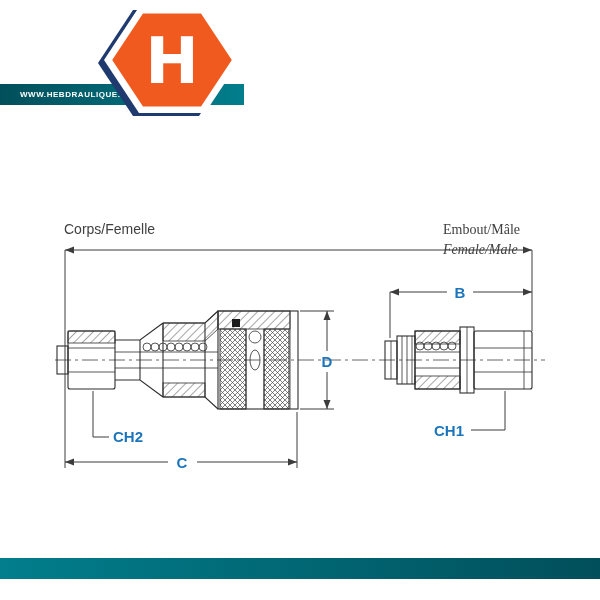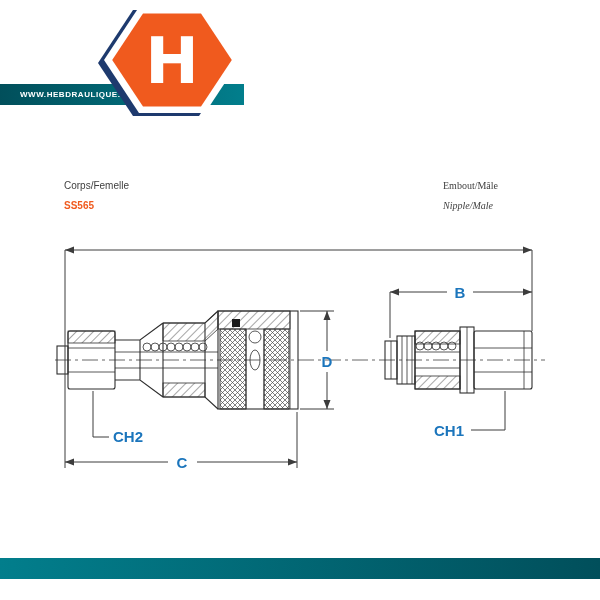--- a/index.html
+++ b/index.html
@@ -24,21 +24,21 @@
   }
   .banner-bottom {
     position: absolute; left: 0; top: 558px; width: 600px; height: 21px;
     background: linear-gradient(90deg, var(--teal) 0%, var(--teal-dark) 100%);
   }
 
   
   .logo { position: absolute; left: 96px; top: 3px; }
 
   
-  .part-label { position: absolute; font-size: 10px; color: #3f3f3f; line-height: 19.5px; }
+  .part-label { position: absolute; font-size: 14px; color: #3f3f3f; line-height: 19.5px; margin-top: 44px; }
   .part-label .it { font-style: italic; }
   .part-label .code { font-weight: bold; color: var(--orange); }
 
   
   svg.diagram { position: absolute; left: 0; top: 0; }
   .ln   { fill: none; stroke: var(--ink); stroke-width: 1.1; stroke-linejoin: miter; }
   .thin { fill: none; stroke: var(--ink); stroke-width: 0.8; }
   .hatchfill { fill: url(#hatch); stroke: var(--ink); stroke-width: 0.8; }
   .knurlfill { fill: url(#knurl); stroke: var(--ink); stroke-width: 0.9; }
   .darkfill  { fill: #1c1c1c; stroke: none; }
@@ -61,25 +61,24 @@
 
   <svg class="logo" width="148" height="120" viewBox="0 0 148 120">
     <polygon points="2,60 37,7 103,7 138,60 103,113 37,113" style="fill:var(--navy)"></polygon>
     <polygon points="8,57 43,4 109,4 144,57 109,110 43,110" style="fill:#ffffff"></polygon>
     <polygon points="16.2,57 47,10.4 105,10.4 135.8,57 105,103.6 47,103.6" style="fill:var(--orange)"></polygon>
     <text x="76" y="80" text-anchor="middle" style="fill:#ffffff;font-weight:bold;font-size:64px;font-family:'DejaVu Sans',sans-serif">H</text>
   </svg>
 
   <div class="part-label" style="left:64px; top:176px;">
     <div>Corps/Femelle</div>
-    <div class="code">SS565</div>
   </div>
   <div class="part-label" style="left:443px; top:176px;font-family:Liberation Serif, serif;">
     <div>Embout/Mâle</div>
-    <div class="it">Nipple/Male</div>
+    <div class="it">Female/Male</div>
   </div>
 
   <svg class="diagram" width="600" height="600" viewBox="0 0 600 600">
     <defs>
       <pattern id="hatch" width="6" height="6" patternUnits="userSpaceOnUse" patternTransform="rotate(45)">
         <line x1="0" y1="0" x2="0" y2="6" stroke="#3a3a3a" stroke-width="0.9"></line>
       </pattern>
       <pattern id="knurl" width="5" height="5" patternUnits="userSpaceOnUse">
         <path d="M0,0L5,5M5,0L0,5" stroke="#4a4a4a" stroke-width="0.7" fill="none"></path>
       </pattern>

